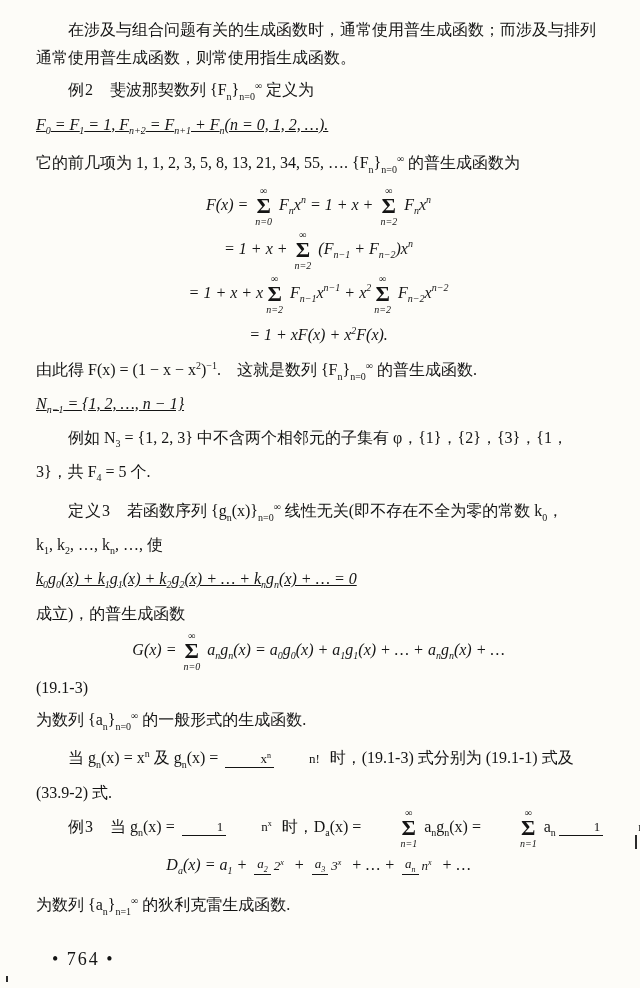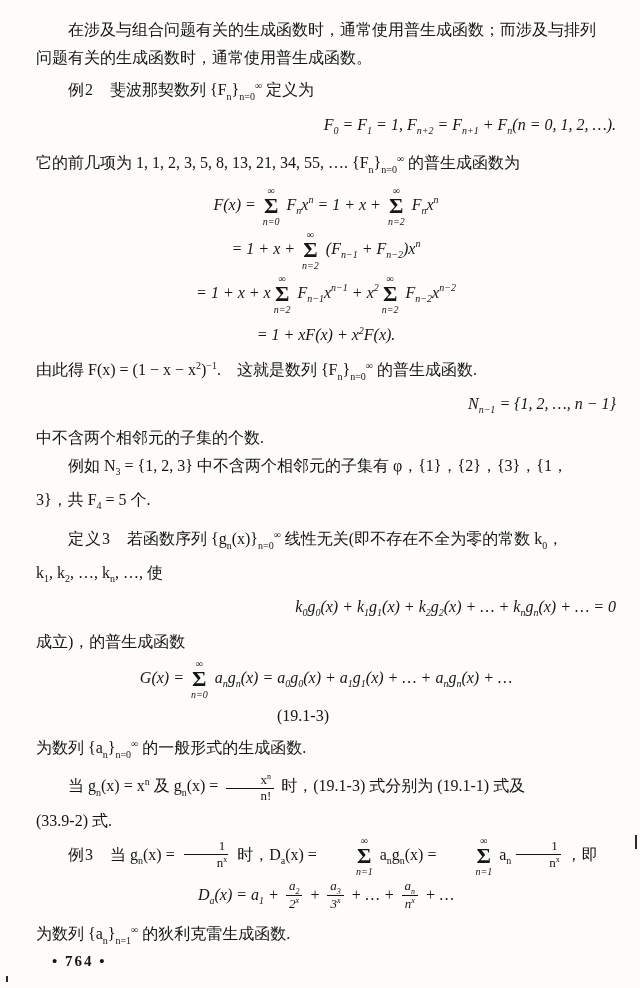--- a/index.html
+++ b/index.html
@@ -7,30 +7,30 @@
     width:640px;height:988px;
     background:#fdfcf8;
     overflow:hidden;
     font-family:"Liberation Serif","DejaVu Serif",serif;
     color:#141414;
   }
   .page{
     position:relative;
     width:640px;height:988px;
     box-sizing:border-box;
-    padding:16px 24px 8px 36px;
+    padding:16px 39px 8px 36px;
   }
   .line{
     font-size:16px;
     line-height:28px;
     white-space:nowrap;
   }
   .line.indent{ text-indent:2em; }
-  .line.center{ text-align:right; text-indent:0; }
-  .line.right{ text-align:center; padding-right:46px; }
+  .line.center{ text-align:left; text-indent:0;text-decoration:underline; }
+  .line.right{ text-align:left; padding-right:46px; }
   .line.display{
     text-align:center;
     margin:2px 0;
     font-style:italic;
   }
   .line.center{ font-style:italic; }
   .line.display sub,.line.display sup{ font-style:italic; }
   .lead{ font-weight:normal; letter-spacing:1px; }
   sub,sup{ font-size:10px; }
   
@@ -41,51 +41,50 @@
     vertical-align:middle;
     line-height:1;
     margin:0 3px;
     font-style:normal;
   }
   .sum .sigma{ font-size:22px; line-height:20px; font-weight:bold; }
   .sum .lim{ font-size:10px; line-height:11px; font-style:italic; }
   
   .frac{
     display:inline-flex;
-    flex-direction:column;
     align-items:center;
     vertical-align:middle;
     line-height:1.15;
     margin:0 3px;
     font-size:13px;
   }
   .frac .num{ border-bottom:1px solid #141414; padding:0 3px; }
   .frac .den{ padding:0 3px; }
   .frac sub,.frac sup{ font-size:8px; }
   .footer{
     position:absolute;
     left:52px;
     bottom:18px;
-    font-size:15px;
-    font-weight:bold;
+    font-size:18px;
+    font-weight:normal;
     letter-spacing:2px;
   }
   
   .scan-mark{
     position:absolute;
     background:#2a2a2a;
   }
 </style>
 </head>
 <body>
 
 <div class="page">
   <div>
       <div class="line para indent">在涉及与组合问题有关的生成函数时，通常使用普生成函数；而涉及与排列</div>
-      <div class="line para">问题有关的生成函数时，通常使用普生成函数。</div>
+      <div class="line para">通常使用普生成函数，则常使用指生成函数。</div>
       <div class="line para indent"><span class="lead">例2</span>　斐波那契数列 {F<sub>n</sub>}<sub>n=0</sub><sup>∞</sup> 定义为</div>
       <div class="line center">F<sub>0</sub> = F<sub>1</sub> = 1, F<sub>n+2</sub> = F<sub>n+1</sub> + F<sub>n</sub>(n = 0, 1, 2, …).</div>
       <div class="line para">它的前几项为 1, 1, 2, 3, 5, 8, 13, 21, 34, 55, …. {F<sub>n</sub>}<sub>n=0</sub><sup>∞</sup> 的普生成函数为</div>
       <div class="line display">F(x) = <span class="sum">
           <span class="lim">∞</span>
           <span class="sigma">Σ</span>
           <span class="lim">n=0</span>
         </span> F<sub>n</sub>x<sup>n</sup> = 1 + x + <span class="sum">
           <span class="lim">∞</span>
           <span class="sigma">Σ</span>
@@ -101,21 +100,20 @@
           <span class="sigma">Σ</span>
           <span class="lim">n=2</span>
         </span> F<sub>n−1</sub>x<sup>n−1</sup> + x<sup>2</sup><span class="sum">
           <span class="lim">∞</span>
           <span class="sigma">Σ</span>
           <span class="lim">n=2</span>
         </span> F<sub>n−2</sub>x<sup>n−2</sup></div>
       <div class="line display">= 1 + xF(x) + x<sup>2</sup>F(x).</div>
       <div class="line para">由此得 F(x) = (1 − x − x<sup>2</sup>)<sup>−1</sup>.　这就是数列 {F<sub>n</sub>}<sub>n=0</sub><sup>∞</sup> 的普生成函数.</div>
       <div class="line center">N<sub>n−1</sub> = {1, 2, …, n − 1}</div>
-      <div class="line para">中不含两个相邻元的子集的个数.</div>
       <div class="line para indent">例如 N<sub>3</sub> = {1, 2, 3} 中不含两个相邻元的子集有 φ，{1}，{2}，{3}，{1，</div>
       <div class="line para">3}，共 F<sub>4</sub> = 5 个.</div>
       <div class="line para indent"><span class="lead">定义3</span>　若函数序列 {g<sub>n</sub>(x)}<sub>n=0</sub><sup>∞</sup> 线性无关(即不存在不全为零的常数 k<sub>0</sub>，</div>
       <div class="line para">k<sub>1</sub>, k<sub>2</sub>, …, k<sub>n</sub>, …, 使</div>
       <div class="line center">k<sub>0</sub>g<sub>0</sub>(x) + k<sub>1</sub>g<sub>1</sub>(x) + k<sub>2</sub>g<sub>2</sub>(x) + … + k<sub>n</sub>g<sub>n</sub>(x) + … = 0</div>
       <div class="line para">成立)，的普生成函数</div>
       <div class="line display">G(x) = <span class="sum">
           <span class="lim">∞</span>
           <span class="sigma">Σ</span>
           <span class="lim">n=0</span>

